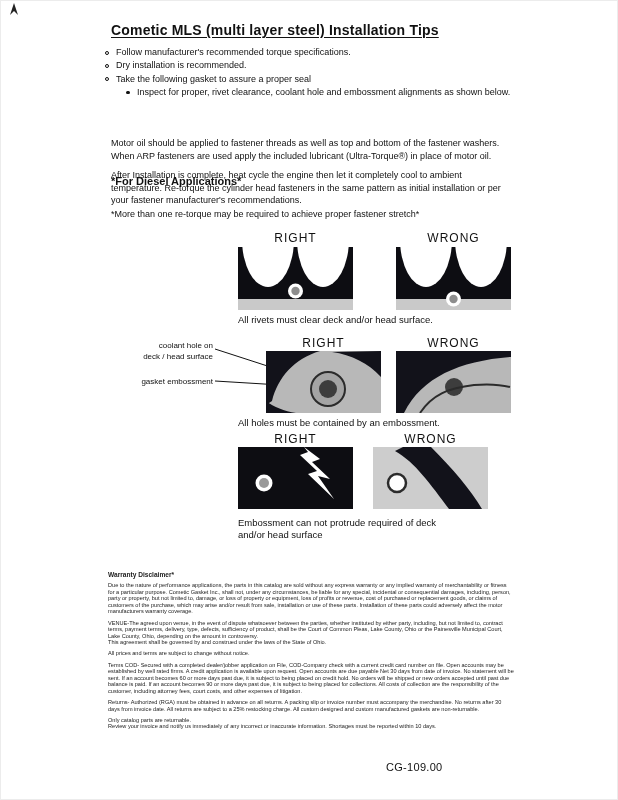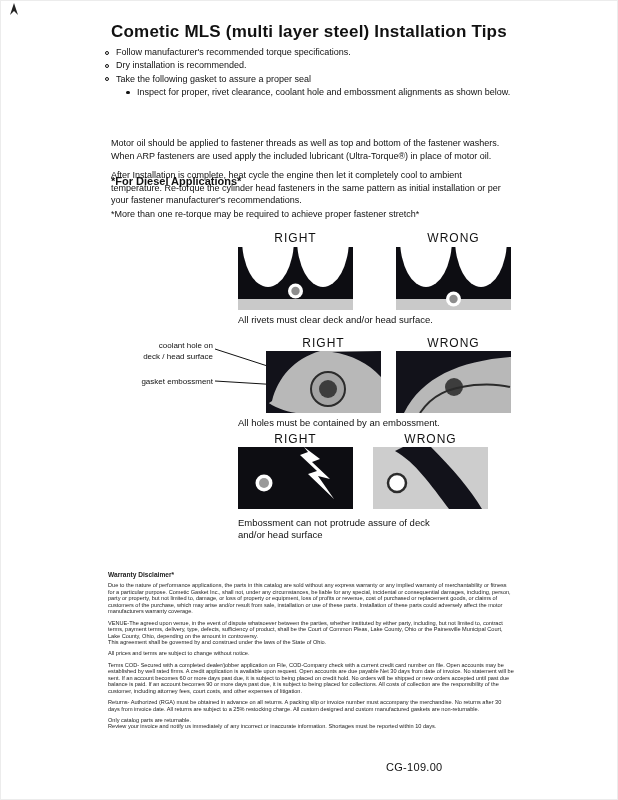--- a/index.html
+++ b/index.html
@@ -1,21 +1,21 @@
 <!DOCTYPE html>
 <html><head>
 <meta charset="utf-8">
 <style>
   * { margin:0; padding:0; box-sizing:border-box; }
   html,body { background:#ffffff; }
   body { font-family:"Liberation Sans", sans-serif; color:#111; }
   .page { position:relative; width:618px; height:800px; background:#fff; overflow:hidden; border:1px solid #ececec; }
   .abs { position:absolute; }
 
-  .title { font-size:17px; font-weight:bold; text-underline-offset:2px; letter-spacing:0.2px; }
+  .title { font-size:14px; font-weight:bold; text-decoration:underline; text-underline-offset:2px; letter-spacing:0.2px; }
 
   .tips { list-style:none; font-size:9px; line-height:13.3px; }
   .tips li { position:relative; }
   .tip  { padding-left:12px; }
   .tip .mk { position:absolute; left:1px; top:4.6px; width:4px; height:4px; border:1px solid #111; border-radius:50%; }
   .sub  { padding-left:33px; }
   .sub .mk { position:absolute; left:22px; top:5px; width:3.6px; height:3.6px; background:#111; border-radius:50%; }
 
   .h2 { font-size:11px; font-weight:bold; }
   .para { font-size:9px; line-height:12.7px; }
@@ -138,21 +138,21 @@
       <path d="M66 0 L82 12 L74 15 L92 32 L80 29 L96 52 L70 27 L79 24 L62 8 L70 5 Z" fill="#ffffff"></path>
     </svg>
   </div>
   <div class="panel abs" style="left:372px; top:446px; height:62px;">
     <svg viewBox="0 0 115 62">
       <rect width="115" height="62" fill="#cdcdcd"></rect>
       <path d="M30 0 H58 C80 22 97 42 109 62 H76 C58 38 42 15 22 4 Z" fill="#12121a"></path>
       <circle cx="24" cy="36" r="9" fill="#ffffff" stroke="#2b2b2b" stroke-width="2.5"></circle>
     </svg>
   </div>
-  <div class="caption abs" style="left:237px; top:516px;">Embossment can not protrude assure of deck</div>
+  <div class="caption abs" style="left:237px; top:516px;">Embossment can not protrude required of deck</div>
   <div class="caption abs" style="left:237px; top:528px;">and/or head surface</div>
 
   <div class="warranty abs" style="left:107px; top:571px;">
     <div class="w-head">Warranty Disclaimer*</div>
     <p>Due to the nature of performance applications, the parts in this catalog are sold without any express warranty or any implied warranty of merchantability or fitness for a particular purpose.  Cometic Gasket Inc., shall not, under any circumstances, be liable for any special, incidental or consequential damages, including, person, party or property, but not limited to, damage, or loss of property or equipment, loss of profits or revenue, cost of purchased or replacement goods, or claims of customers of the purchase, which may arise and/or result from sale, installation or use of these parts.  Installation of these parts could adversely affect the motor manufacturers warranty coverage.</p>
     <p class="nogap">VENUE-The agreed upon venue, in the event of dispute whatsoever between the parties, whether instituted by either party, including, but not limited to, contract terms, payment terms, delivery, type, defects, sufficiency of product, shall be the Court of Common Pleas, Lake County, Ohio or the Painesville Municipal Court, Lake County, Ohio, depending on the amount in controversy.</p>
     <p>This agreement shall be governed by and construed under the laws of the State of Ohio.</p>
     <p>All prices and terms are subject to change without notice.</p>
     <p>Terms COD- Secured with a completed dealer/jobber application on File, COD-Company check with a current credit card number on file.  Open accounts may be established by well rated firms.  A credit application is available upon request.  Open accounts are due payable Net 30 days from date of invoice.  No statement will be sent.  If an account becomes 60 or more days past due, it is subject to being placed on credit hold.  No orders will be shipped or new orders accepted until past due balance is paid.  If an account becomes 90 or more days past due, it is subject to being placed for collections.  All costs of collection are the responsibility of the customer, including attorney fees, court costs, and other expenses of litigation.</p>
     <p>Returns- Authorized (RGA) must be obtained in advance on all returns.  A packing slip or invoice number must accompany the merchandise.  No returns after 30 days from invoice date.  All returns are subject to a 25% restocking charge.  All custom designed and custom manufactured gaskets are non-returnable.</p>

